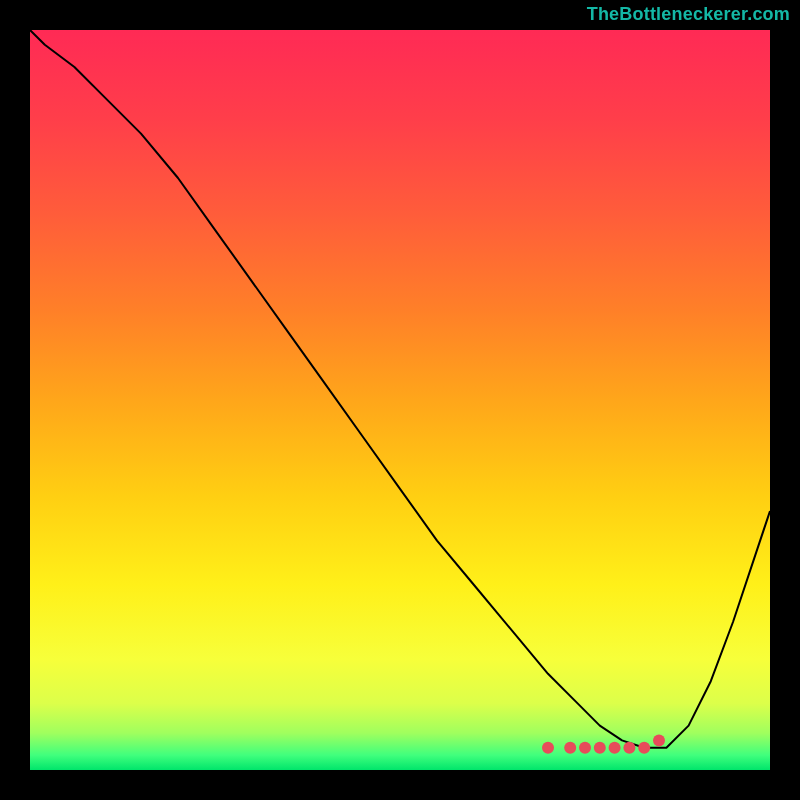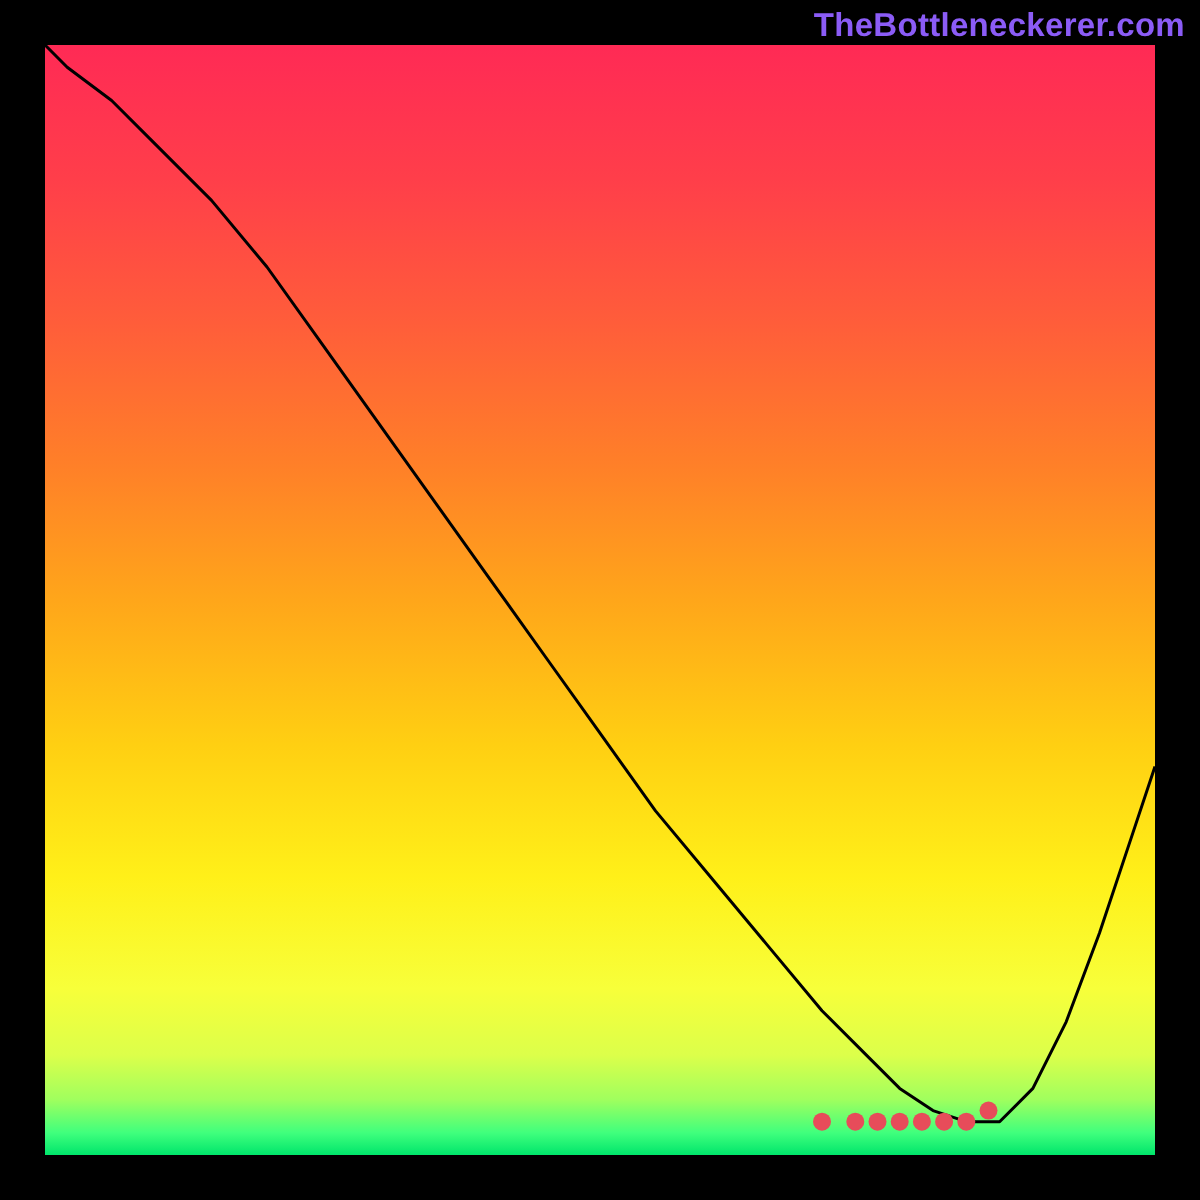--- a/index.html
+++ b/index.html
@@ -13,22 +13,22 @@
 }
 .container {
   position: relative;
   width: 800px;
   height: 800px;
 }
 .watermark {
   position: absolute;
   top: 4px;
   right: 10px;
-  color: #8b5cf6;
-  font-size: 22px;
+  color: #14b8a6;
+  font-size: 18px;
   font-weight: bold;
   letter-spacing: 0.2px;
   z-index: 3;
 }
 .plot {
   position: absolute;
   top: 30px;
   left: 30px;
   width: 740px;
   height: 740px;

